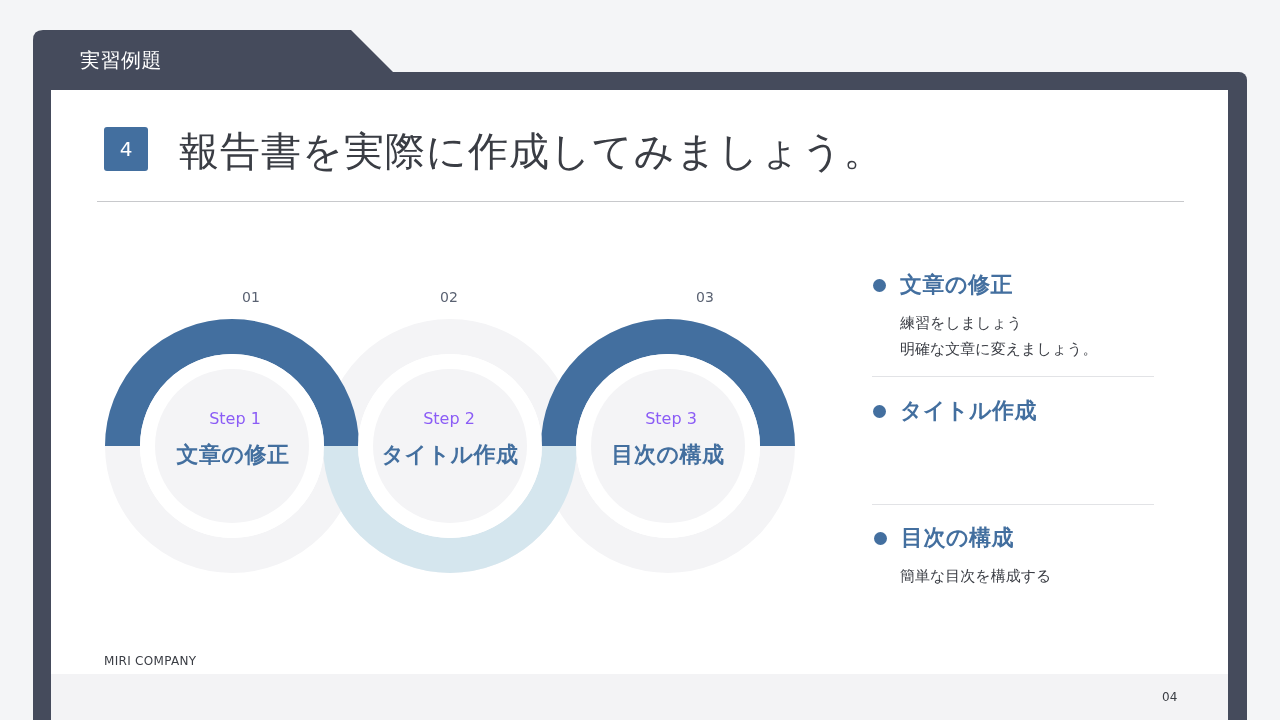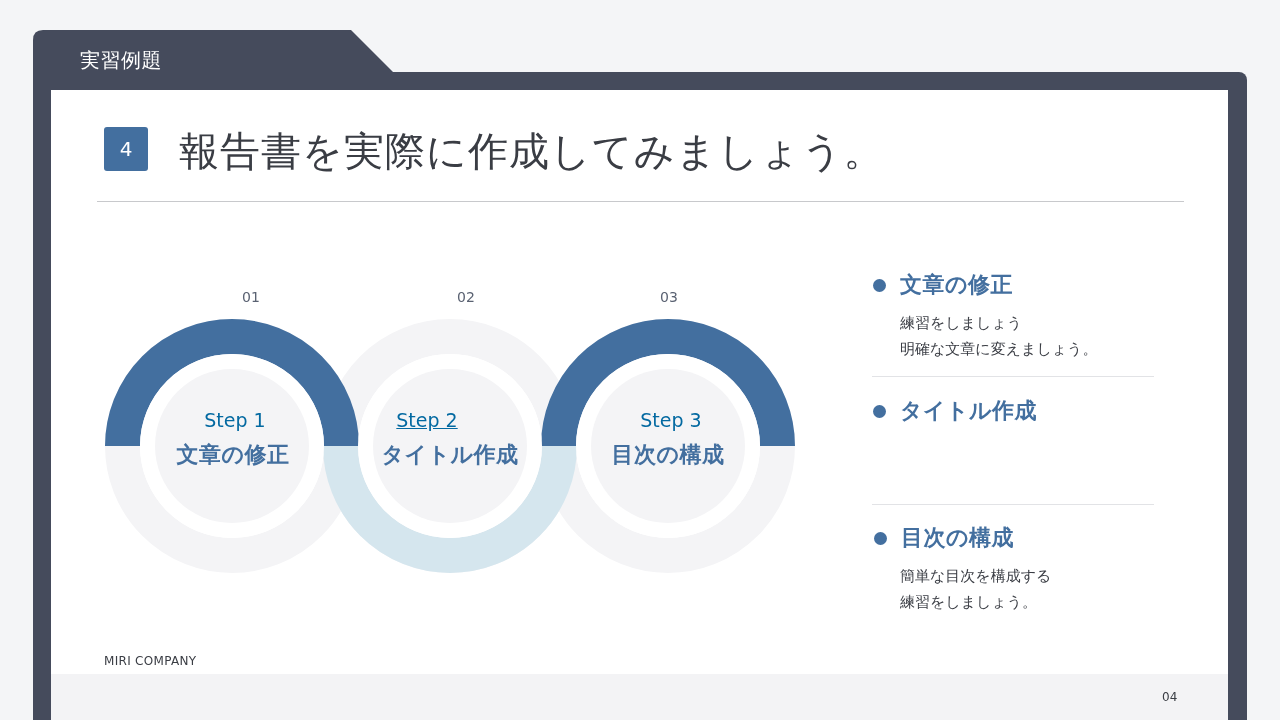--- a/index.html
+++ b/index.html
@@ -8,21 +8,21 @@
   .frame-tab { position: absolute; left: 33px; top: 30px; width: 362px; height: 70px; }
   .frame-tab svg { display: block; }
   .frame-tab-label { position: absolute; left: 80px; top: 47px; color: #ffffff; font-size: 20px; letter-spacing: 0.5px; }
   .frame { position: absolute; left: 33px; top: 72px; width: 1214px; height: 660px; background: #454b5c; border-radius: 0 8px 0 0; }
   .slide { position: absolute; left: 51px; top: 90px; width: 1177px; height: 640px; background: #ffffff; }
   .num-badge { position: absolute; left: 104px; top: 127px; width: 44px; height: 44px; background: #436f9f; border-radius: 3px; color: #fff; font-size: 20px; display: flex; align-items: center; justify-content: center; }
   .page-title { position: absolute; left: 179px; top: 124px; font-size: 40px; color: #3a3d44; letter-spacing: 1px; white-space: nowrap; }
   .title-rule { position: absolute; left: 97px; top: 201px; width: 1087px; height: 1px; background: #c8c9cc; }
   .rings { position: absolute; left: 0; top: 0; width: 1280px; height: 720px; pointer-events: none; }
   .step-num { position: absolute; font-size: 14px; color: #5a6272; transform: translateX(-50%); top: 289px; }
-  .step-label { position: absolute; font-size: 19px; color: #0369a1; transform: translateX(-50%); top: 409px; white-space: nowrap; }
+  .step-label { position: absolute; font-size: 16px; color: #8b5cf6; transform: translateX(-50%); top: 409px; white-space: nowrap; }
   .step-title { position: absolute; font-size: 22px; font-weight: bold; color: #436f9f; transform: translateX(-50%); top: 440px; white-space: nowrap; letter-spacing: 0.5px; }
   .info-item { position: absolute; left: 872px; width: 282px; }
   .info-head { display: flex; align-items: center; }
   .bullet { width: 13px; height: 13px; border-radius: 50%; background: #436f9f; margin-right: 14px; margin-left: 1px; }
   .info-title { font-size: 22px; font-weight: bold; color: #436f9f; letter-spacing: 0.5px; }
   .info-desc { margin-left: 28px; margin-top: 10px; font-size: 15px; line-height: 26px; color: #3a3d44; }
   .info-rule { position: absolute; left: 872px; width: 282px; height: 1px; background: #e2e3e6; }
   .footer { position: absolute; left: 51px; top: 674px; width: 1177px; height: 46px; background: #f3f3f5; }
   .footer-company { position: absolute; left: 104px; top: 654px; font-size: 12px; color: #3a3d44; letter-spacing: 0.3px; }
   .footer-page { position: absolute; left: 1162px; top: 690px; font-size: 12px; color: #3a3d44; }
@@ -65,25 +65,25 @@
     <circle cx="450" cy="446" r="92" fill="#ffffff"></circle>
     <circle cx="450" cy="446" r="77" fill="#f4f4f6"></circle>
     <circle cx="668" cy="446" r="92" fill="#ffffff"></circle>
     <circle cx="668" cy="446" r="77" fill="#f4f4f6"></circle>
   </svg>
 
   <div class="step-num" style="left:251px;">01</div>
   <div class="step-label" style="left:235px;">Step 1</div>
   <div class="step-title" style="left:233px;">文章の修正</div>
 
-  <div class="step-num" style="left:466px;">02</div>
-  <div class="step-label" style="left:427px;text-decoration:underline;">Step 2</div>
+  <div class="step-num" style="left:449px;">02</div>
+  <div class="step-label" style="left:449px;">Step 2</div>
   <div class="step-title" style="left:450px;">タイトル作成</div>
 
-  <div class="step-num" style="left:669px;">03</div>
+  <div class="step-num" style="left:705px;">03</div>
   <div class="step-label" style="left:671px;">Step 3</div>
   <div class="step-title" style="left:668px;">目次の構成</div>
 
   <div class="info-item" style="top:270px;">
     <div class="info-head">
       <span class="bullet"></span>
       <span class="info-title">文章の修正</span>
     </div>
     <div class="info-desc">
       <div>練習をしましょう</div>
@@ -100,21 +100,20 @@
   </div>
   <div class="info-rule" style="top:504px;"></div>
 
   <div class="info-item" style="top:523px;">
     <div class="info-head">
       <span class="bullet" style="margin-left:2px;"></span>
       <span class="info-title">目次の構成</span>
     </div>
     <div class="info-desc">
       <div>簡単な目次を構成する</div>
-      <div>練習をしましょう。</div>
     </div>
   </div>
 
   <div class="footer"></div>
   <div class="footer-company">MIRI COMPANY</div>
   <div class="footer-page">04</div>
 
 </div>
 
 </body></html>

